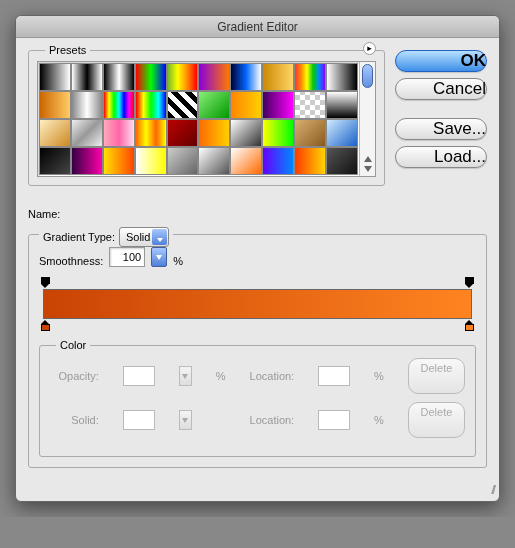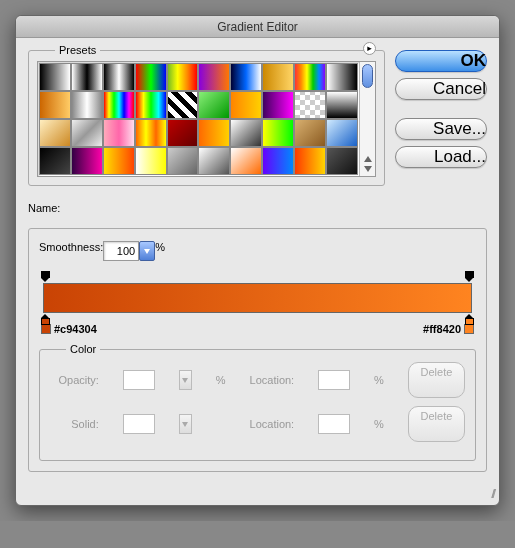--- a/index.html
+++ b/index.html
@@ -36,21 +36,21 @@
     flex: 1;
     border: 1px solid #aaa;
     border-radius: 3px;
     padding: 10px 8px 8px;
     position: relative;
     background: #e8e8e8;
   }
   .box-legend {
     position: absolute;
     top: -7px;
-    left: 26px;
+    left: 16px;
     background: #e8e8e8;
     padding: 0 4px;
     font-size: 11px;
   }
   .arrow-icon {
     position: absolute;
     top: -9px;
     right: 8px;
     width: 13px; height: 13px;
     border-radius: 50%;
@@ -105,21 +105,21 @@
     box-shadow: 0 1px 1px rgba(0,0,0,0.15);
     cursor:pointer;
   }
   .mac-btn.default {
     background: linear-gradient(#b8e0ff,#3d8fe8);
     border-color:#2060c0;
     color:#000;
     font-weight:bold;
   }
   .mac-btn.side { width:92px; }
-  .name-row { display:flex; align-items:center; gap:8px; margin-top:16px; }
+  .name-row { display:flex; align-items:center; gap:8px; margin-top:22px; }
   .name-row label{ width:45px;}
   .text-input {
     flex:1;
     height:20px;
     border:1px solid #999;
     background:#fff;
     padding:0 6px;
     font-size:12px;
     box-shadow: inset 1px 1px 2px rgba(0,0,0,0.18);
   }
@@ -148,21 +148,21 @@
   .select.blue-arrows::after{
     content:"";position:absolute;right:1px;top:1px;bottom:1px;width:15px;
     background:linear-gradient(#a8c8ff,#5080d8);
     border-radius:2px;
   }
   .select.blue-arrows::before{
     content:"";position:absolute;right:5px;top:50%;z-index:1;
     width:0;height:0;border-left:3px solid transparent;border-right:3px solid transparent;
     border-top:4px solid #fff;transform:translateY(1px);
   }
-  .smoothness-row{display:flex;align-items:flex-start;margin-bottom:10px;}
+  .smoothness-row{display:flex;align-items:flex-end;gap:6px;margin-bottom:10px;}
   .num-input{width:36px;height:20px;border:1px solid #999;background:#fff;text-align:right;padding:0 3px;font-size:11px;box-shadow: inset 1px 1px 2px rgba(0,0,0,0.18);}
   .dropdown-arrow{width:16px;height:20px;background:linear-gradient(#a8c8ff,#5080d8);border:1px solid #4060a0;border-radius:2px;display:flex;align-items:center;justify-content:center;}
   .dropdown-arrow::after{content:"";border-left:3px solid transparent;border-right:3px solid transparent;border-top:5px solid #fff;}
   .gradient-bar-wrap{position:relative;padding:12px 4px;}
   .gradient-bar{height:30px;border:1px solid #666;background:linear-gradient(90deg,#c94304,#ff8420);}
   .opacity-stop{position:absolute;top:0;width:9px;height:11px;}
   .opacity-stop::before{content:"";display:block;width:9px;height:7px;background:#000;}
   .opacity-stop::after{content:"";display:block;width:0;height:0;border-left:4.5px solid transparent;border-right:4.5px solid transparent;border-top:4px solid #000;}
   .color-stop{position:absolute;bottom:0;width:9px;height:11px;}
   .color-stop::before{content:"";display:block;width:0;height:0;border-left:4.5px solid transparent;border-right:4.5px solid transparent;border-bottom:4px solid #000;}
@@ -248,48 +248,44 @@
         <div class="mac-btn">Save...</div>
         <div class="mac-btn">Load...</div>
       </div>
     </div>
 
     <div class="name-row">
       <label>Name:</label>
     </div>
 
     <div class="gradient-type-box">
+      <span class="inline-legend">
+        <span>Gradient Type:</span>
+        <span class="select blue-arrows">
+          <span>Solid</span>
+        </span>
+      </span>
 
       <div class="smoothness-row">
         <span>Smoothness:</span>
         <input class="num-input" value="100" style="">
         <div class="dropdown-arrow"></div>
         <span>%</span>
       </div>
 
       <div class="gradient-bar-wrap">
         <div class="opacity-stop" style="left:2px"></div>
         <div class="opacity-stop" style="right:2px"></div>
         <div class="gradient-bar"></div>
         <div class="color-stop" style="left:2px">
             <div class="chip" style="background:#c94304"></div>
           </div>
         <div class="color-stop" style="right:2px">
             <div class="chip" style="background:#ff8420"></div>
           </div>
-      </div>
-      <div class="stop-labels">
-        <span class="lbl">
-          <span class="chip2" style="background:#c94304"></span>
-          <span>#c94304</span>
-        </span>
-        <span class="lbl">
-          <span>#ff8420</span>
-          <span class="chip2" style="background:#ff8420"></span>
-        </span>
       </div>
 
       <div class="stops-box stops-inner">
         <span class="box-legend" style="color:#000">Color</span>
         <div class="stops-row">
           <label>Opacity:</label>
           <div class="disabled-input"></div>
           <div class="disabled-select"></div>
           <span>%</span>
           <label style="width:56px">Location:</label>

